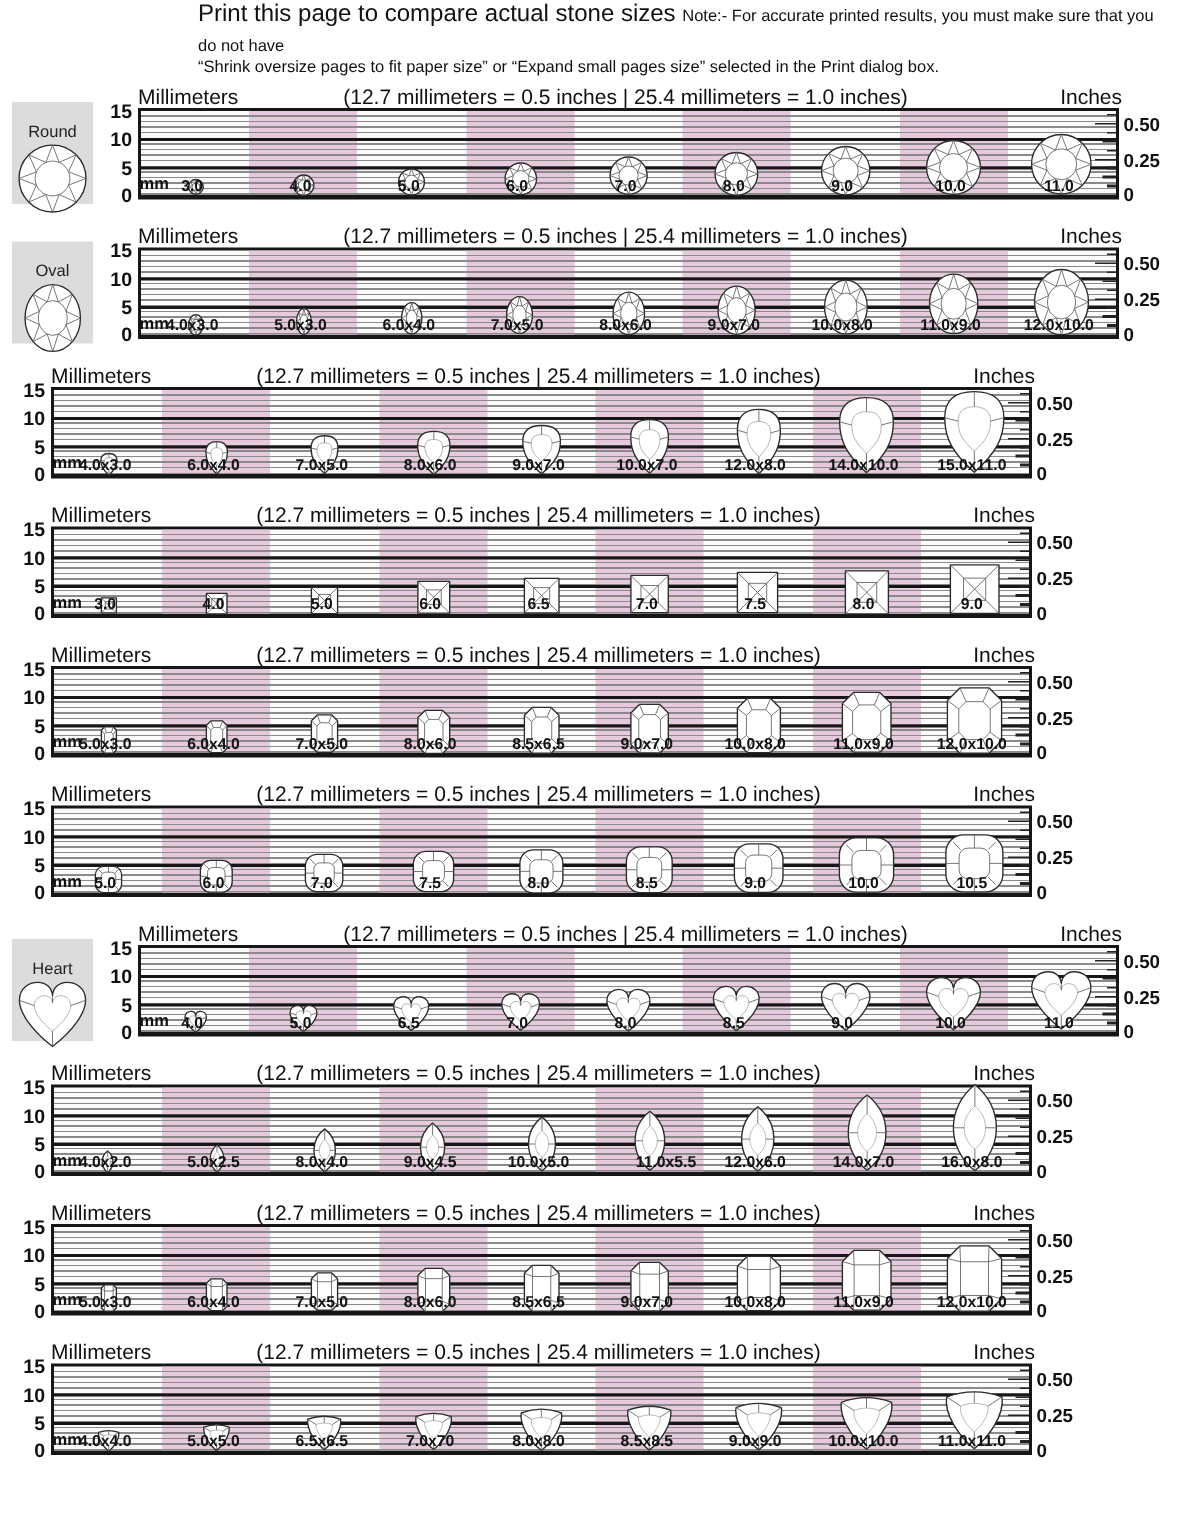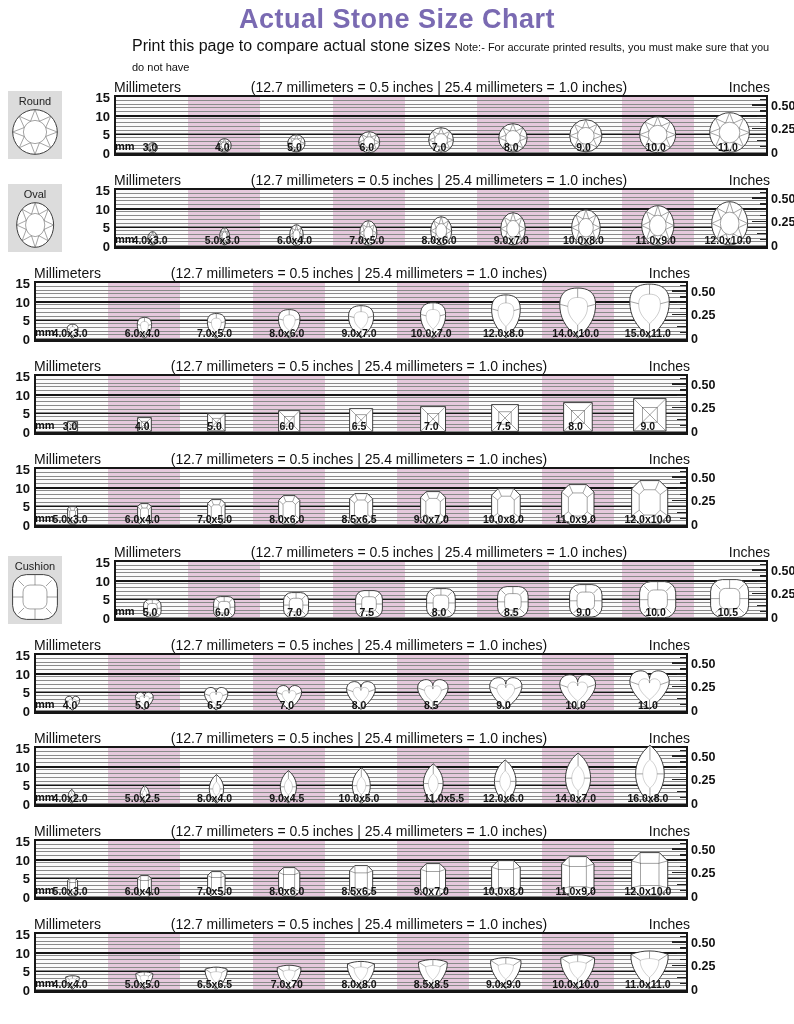--- a/index.html
+++ b/index.html
@@ -5,22 +5,22 @@
   html,body{margin:0;padding:0;background:#fff}
   body{width:794px;height:1024px;overflow:hidden;font-family:"Liberation Sans",sans-serif;color:#111}
   .page{position:relative;width:794px;height:1024px}
   .title{margin:4px 0 1px;text-align:center;font-size:27px;font-weight:bold;letter-spacing:.5px}
   .subtitle{margin:0 10px 2px 132px;line-height:1.22}
   .sub-main{font-size:16px}
   .sub-note{font-size:11px}
   .sub-note2{font-size:11px}
   #rows{margin-top:3px}
   .row{position:relative;height:93px;padding-left:8px;display:flex}
-  .rowbox{width:54px;height:68px;margin-top:13px;margin-right:26px;background:#dcdcdc;
-          display:flex;flex-direction:column;align-items:center;padding-top:4px;box-sizing:border-box;flex:none}
+  .rowbox{width:54px;height:68px;margin-top:13px;margin-right:4px;background:#dcdcdc;
+          display:flex;flex-direction:column;align-items:center;padding-top:14px;box-sizing:border-box;flex:none}
   .shape-name{font-size:11px;color:#222;white-space:nowrap}
   .shape-icon-holder{margin-top:2px}
   .rowchart{width:716px;position:relative;flex:none}
   .chead{position:relative;height:17px;font-size:14px}
   .chead .mm-l{position:absolute;left:26px;bottom:0}
   .chead .conv-l{position:absolute;left:26px;width:650px;text-align:center;bottom:0}
   .chead .in-l{position:absolute;right:34px;bottom:0}
   .cbody{position:relative;height:45px}
   .axisL{position:absolute;left:0;top:0;width:24px;height:61px;font-size:13px;font-weight:bold}
   .axisL span{position:absolute;right:2px;transform:translateY(-50%)}
@@ -35,24 +35,24 @@
   .axisR span{position:absolute;left:1px;transform:translateY(-50%)}
   .clabels{position:relative;height:15px;font-size:10.5px;font-weight:bold}
   .clabels .inner{position:absolute;left:26px;width:650px;height:100%}
   .szl{position:absolute;top:1px;transform:translateX(-50%);white-space:nowrap}
   .mm-suffix{position:absolute;left:1px;top:0;font-size:11px}
 </style>
 </head>
 <body>
 
 <div class="page">
-  <h1 class="title" style="color: rgb(122, 106, 178);">Actual Stone Size Chart</h1>
   <div class="subtitle">
     <span class="sub-main">Print this page to compare actual stone sizes</span>
     <span class="sub-note"><span>Note:-</span> <span>For accurate printed results, you must make sure that you do not have</span></span>
+    <div class="sub-note2">“Shrink oversize pages to fit paper size” or “Expand small pages size” selected in the Print dialog box.</div>
   </div>
   <div id="rows">
   <div class="row">
     <div class="rowbox" style="background: rgb(220, 220, 220);">
       <div class="shape-name">Round</div>
       <div class="shape-icon-holder">
             <svg width="46" height="46" viewBox="0 0 46 46" style="display:block;overflow:visible">
               <g fill="#fff" stroke="#2a2a2a" stroke-width="0.9" stroke-linejoin="round">
                 <ellipse cx="23" cy="23" rx="22.3" ry="22.3"></ellipse>
               </g>
@@ -1285,41 +1285,20 @@
               <span class="szl" style="left: 397.22px;">9.0x7.0</span>
               <span class="szl" style="left: 469.44px;">10.0x8.0</span>
               <span class="szl" style="left: 541.67px;">11.0x9.0</span>
               <span class="szl" style="left: 613.89px;">12.0x10.0</span>
             </div>
       </div>
     </div>
   </div>
 
   <div class="row">
-    <div class="rowbox" style="background: rgb(220, 220, 220);">
-      <div class="shape-name">Cushion</div>
-      <div class="shape-icon-holder">
-            <svg width="46" height="46" viewBox="0 0 46 46" style="display:block;overflow:visible">
-              <g fill="#fff" stroke="#2a2a2a" stroke-width="0.9" stroke-linejoin="round">
-                <rect x="0.6" y="0.6" width="44.8" height="44.8" rx="13.8" ry="13.8"></rect>
-              </g>
-              <g fill="none" stroke="#5a5a5a" stroke-width="0.55">
-                <rect x="11.04" y="11.04" width="23.92" height="23.92" rx="6.9" ry="6.9"></rect>
-                <line x1="6.44" y1="6.44" x2="12.04" y2="12.04"></line>
-                <line x1="39.56" y1="6.44" x2="33.96" y2="12.04"></line>
-                <line x1="39.56" y1="39.56" x2="33.96" y2="33.96"></line>
-                <line x1="6.44" y1="39.56" x2="12.04" y2="33.96"></line>
-                <line x1="23" y1="0.6" x2="23" y2="11.04"></line>
-                <line x1="23" y1="45.4" x2="23" y2="34.96"></line>
-                <line x1="0.6" y1="23" x2="11.04" y2="23"></line>
-                <line x1="45.4" y1="23" x2="34.96" y2="23"></line>
-              </g>
-            </svg>
-          </div>
-    </div>
     <div class="rowchart">
       <div class="chead">
         <span class="mm-l">Millimeters</span>
         <span class="conv-l">(12.7 millimeters = 0.5 inches |  25.4 millimeters = 1.0 inches)</span>
         <span class="in-l">Inches</span>
       </div>
       <div class="cbody">
         <div class="axisL">
               <span style="top: 2px;">15</span>
               <span style="top: 20.6667px;">10</span>
@@ -1525,20 +1504,37 @@
               <span class="szl" style="left: 397.22px;">8.5</span>
               <span class="szl" style="left: 469.44px;">9.0</span>
               <span class="szl" style="left: 541.67px;">10.0</span>
               <span class="szl" style="left: 613.89px;">10.5</span>
             </div>
       </div>
     </div>
   </div>
 
   <div class="row">
+    <div class="rowbox" style="background: rgb(220, 220, 220);">
+      <div class="shape-name">Heart</div>
+      <div class="shape-icon-holder">
+            <svg width="46" height="46" viewBox="0 0 46 46" style="display:block;overflow:visible">
+              <g fill="#fff" stroke="#2a2a2a" stroke-width="0.9" stroke-linejoin="round">
+                <path d="M 23 43.7 C 37.72 32.2 45.08 20.7 45.08 12.88 C 45.08 4.6 38.64 0.92 32.66 0.92 C 27.14 0.92 23.46 4.6 23 9.66 C 22.54 4.6 18.86 0.92 13.34 0.92 C 7.36 0.92 0.92 4.6 0.92 12.88 C 0.92 20.7 8.28 32.2 23 43.7 Z"></path>
+              </g>
+              <g fill="none" stroke="#5a5a5a" stroke-width="0.55">
+                <path d="M 23 43.7 C 37.72 32.2 45.08 20.7 45.08 12.88 C 45.08 4.6 38.64 0.92 32.66 0.92 C 27.14 0.92 23.46 4.6 23 9.66 C 22.54 4.6 18.86 0.92 13.34 0.92 C 7.36 0.92 0.92 4.6 0.92 12.88 C 0.92 20.7 8.28 32.2 23 43.7 Z" transform="translate(10.35 9.32) scale(0.55)"></path>
+                <line x1="23" y1="43.7" x2="23" y2="33.35"></line>
+                <line x1="23" y1="9.66" x2="23" y2="14.63"></line>
+                <line x1="0.92" y1="12.88" x2="10.86" y2="16.4"></line>
+                <line x1="45.08" y1="12.88" x2="35.14" y2="16.4"></line>
+              </g>
+            </svg>
+          </div>
+    </div>
     <div class="rowchart">
       <div class="chead">
         <span class="mm-l">Millimeters</span>
         <span class="conv-l">(12.7 millimeters = 0.5 inches |  25.4 millimeters = 1.0 inches)</span>
         <span class="in-l">Inches</span>
       </div>
       <div class="cbody">
         <div class="axisL">
               <span style="top: 2px;">15</span>
               <span style="top: 20.6667px;">10</span>

